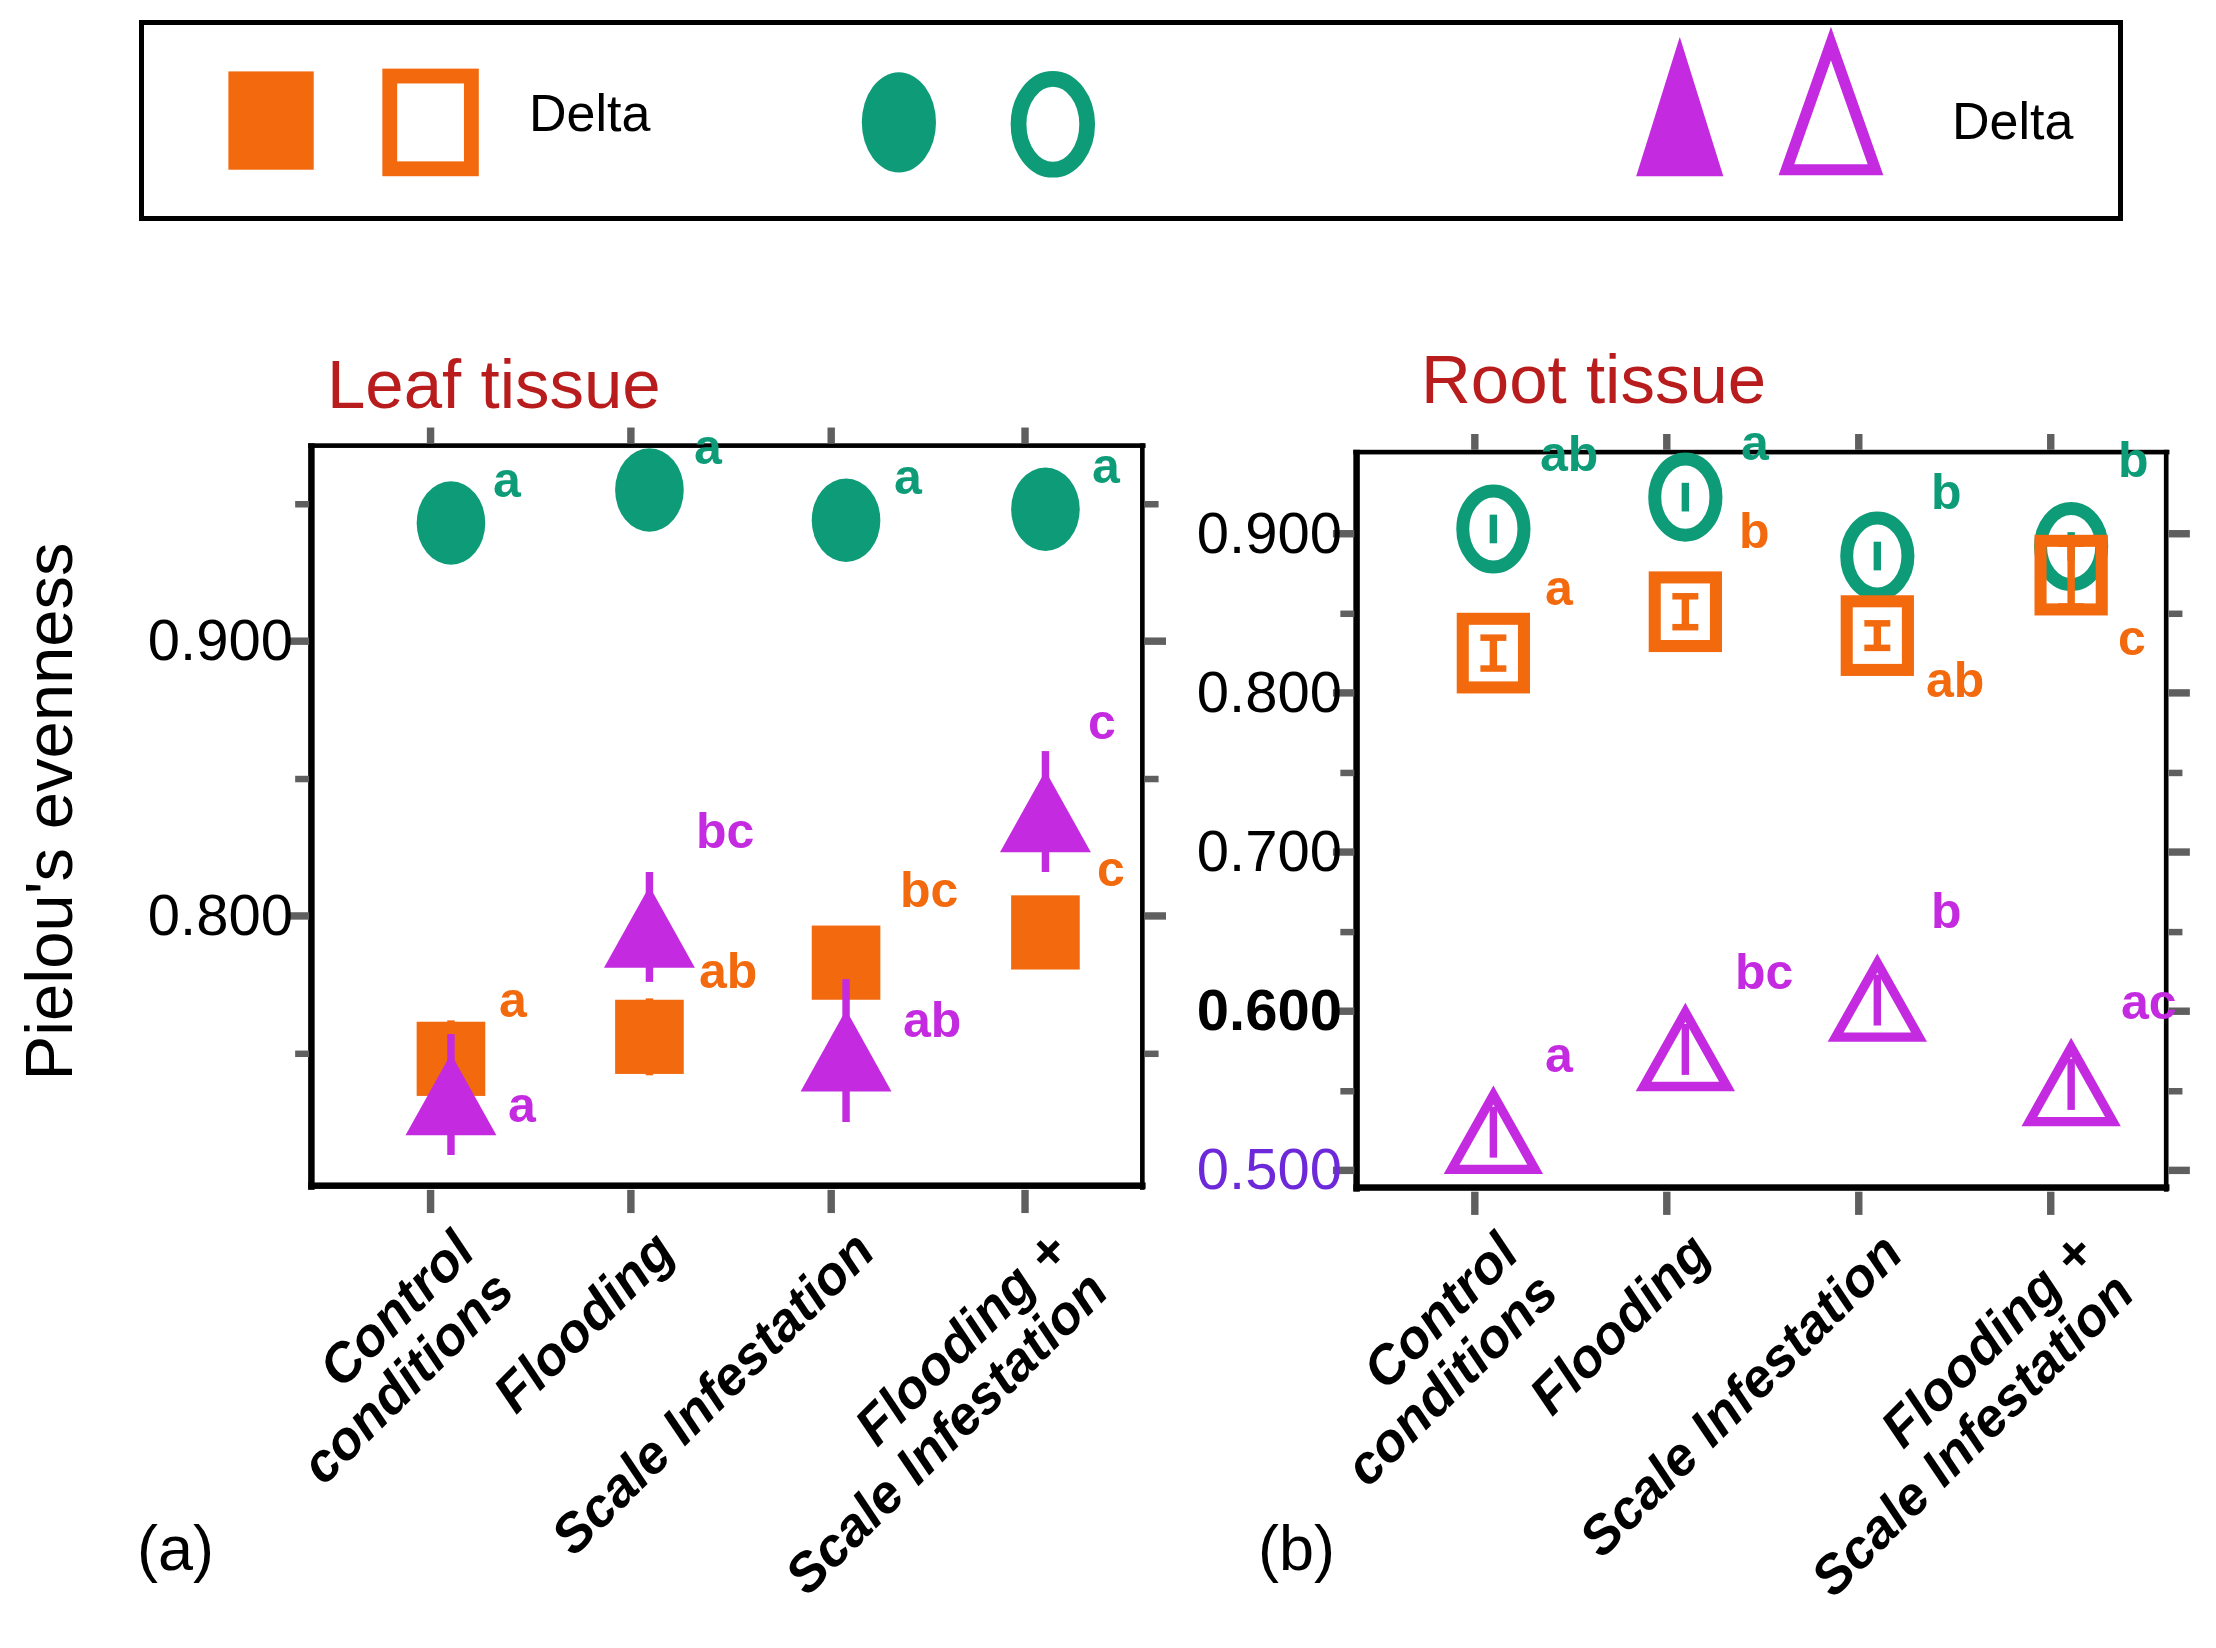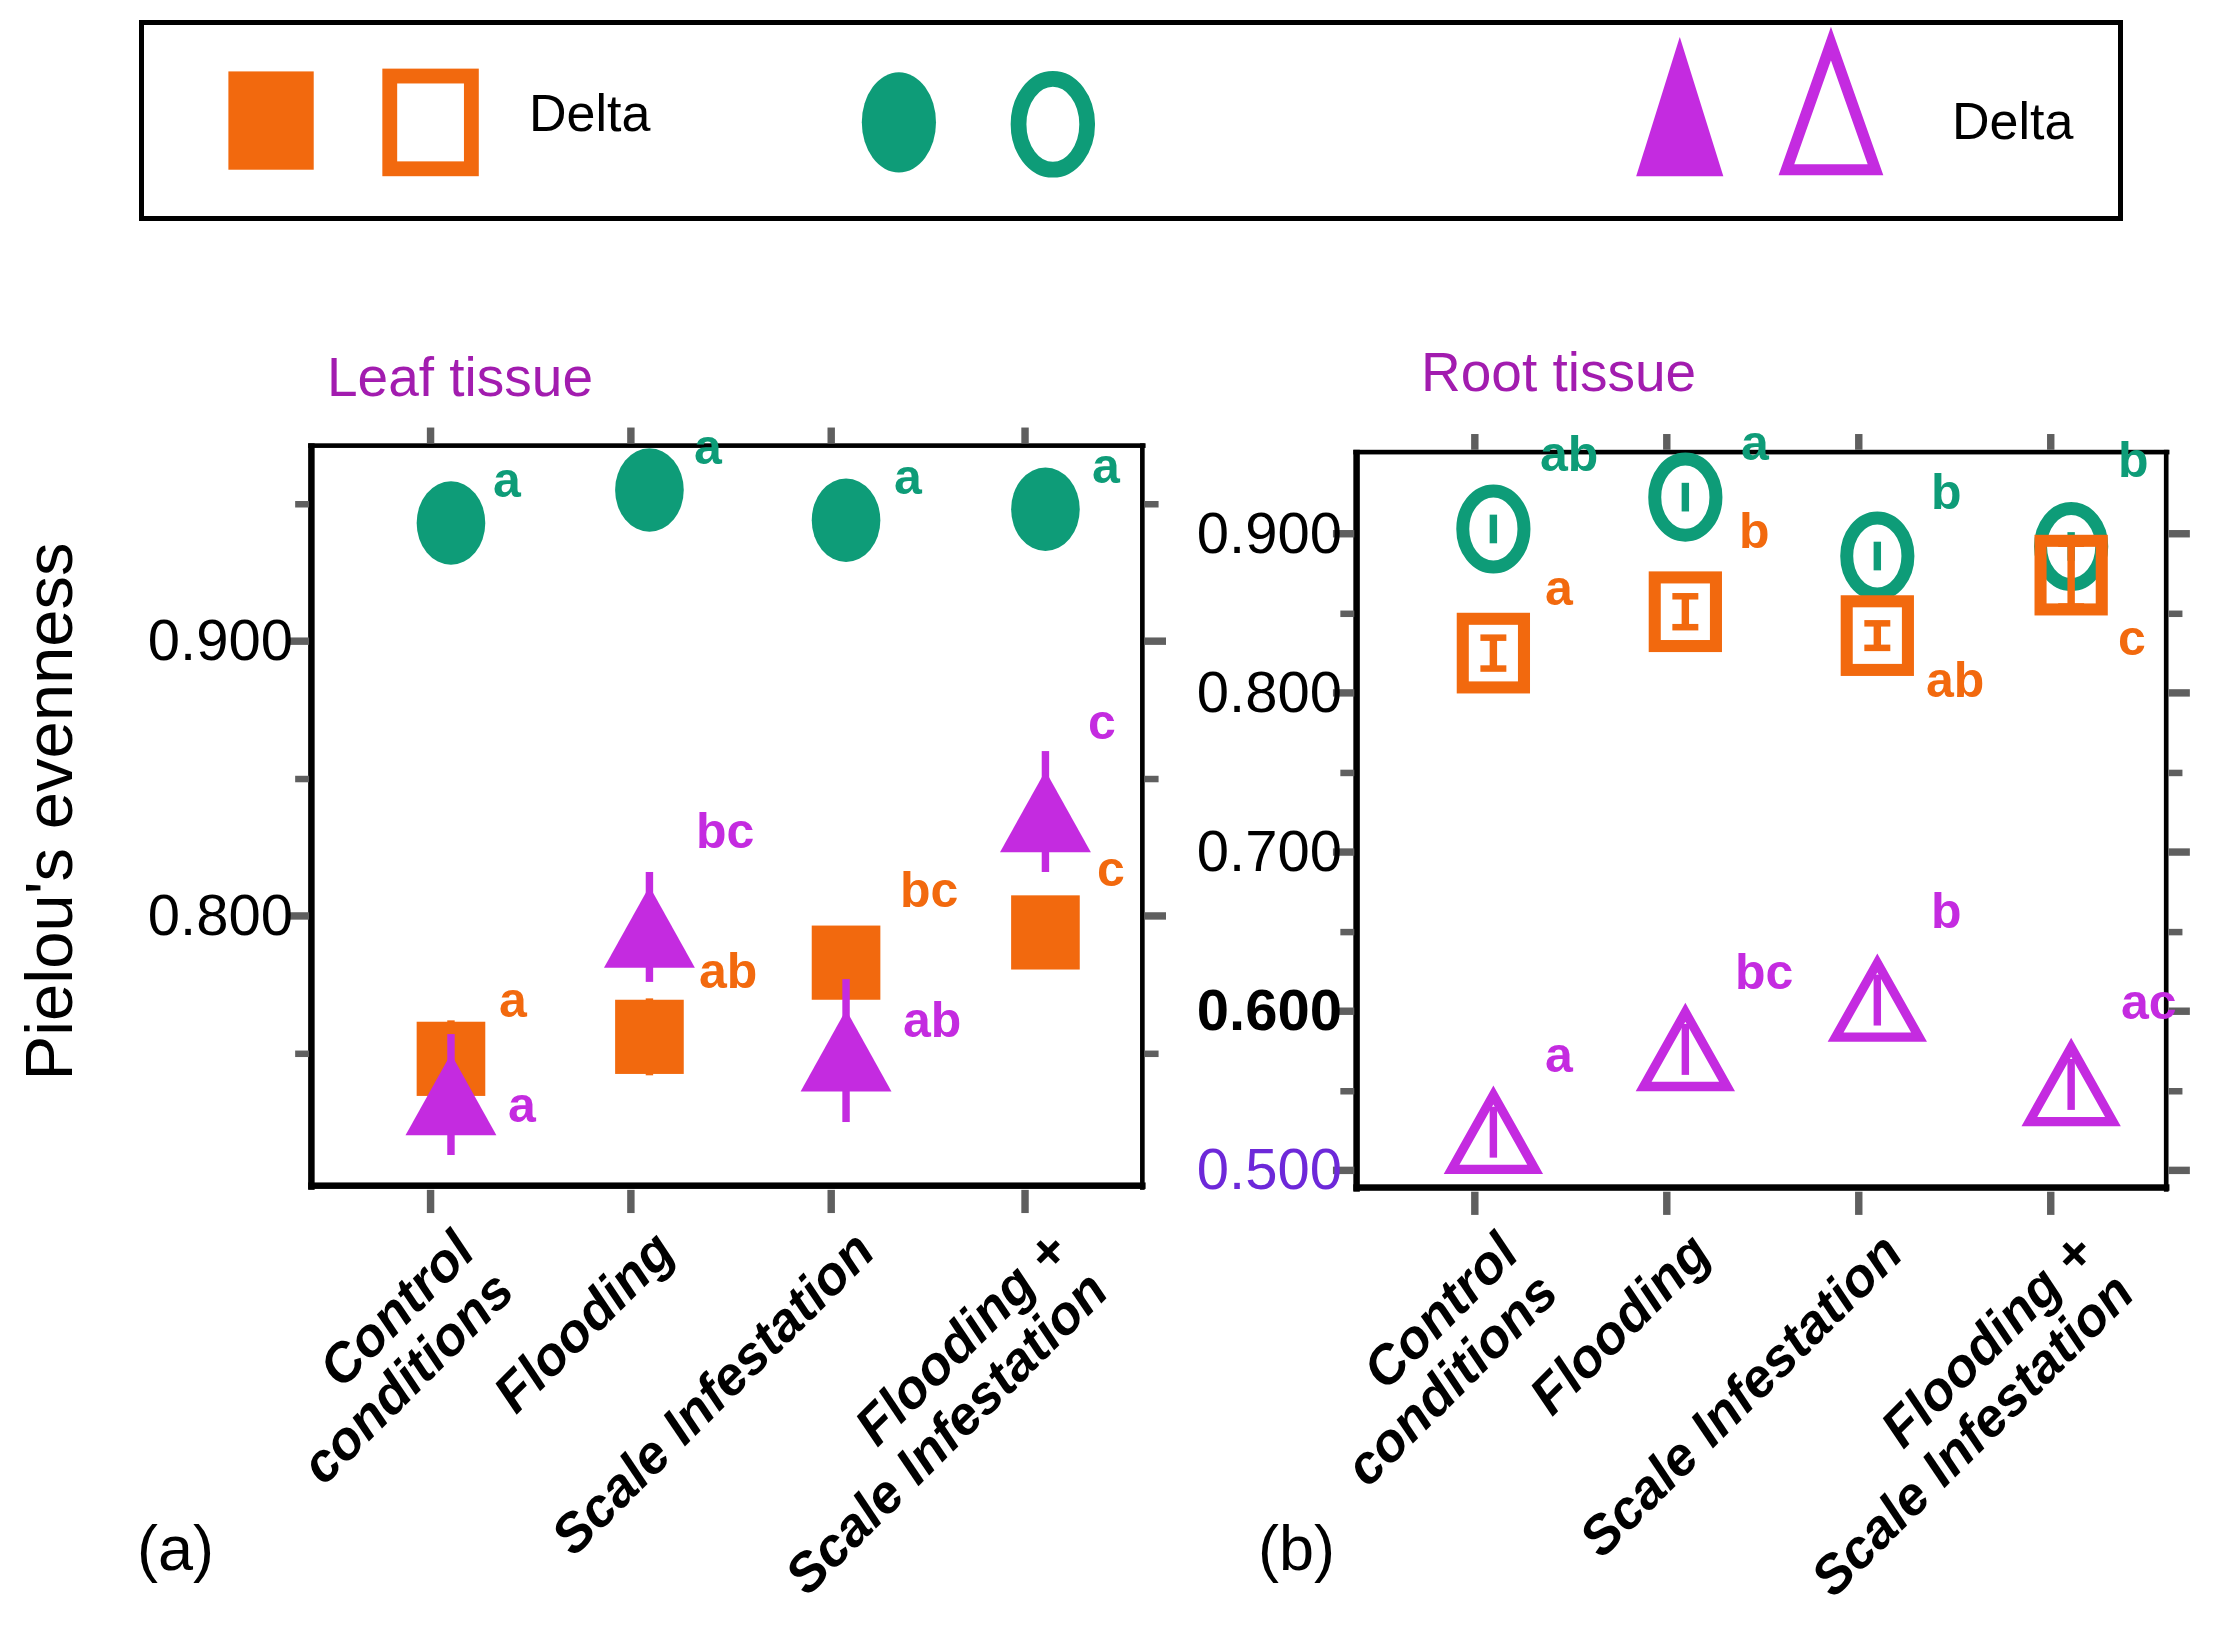--- a/index.html
+++ b/index.html
@@ -1,20 +1,20 @@
 <!DOCTYPE html>
 <html style="font-size:15px"><head>
 <meta charset="utf-8">
 <style>
   html,body{margin:0;padding:0;background:#ffffff;}
   body{font-family:"Liberation Sans", sans-serif;}
   .canvas{position:relative;width:2217px;height:1648px;background:#fff;overflow:hidden;}
   .legend-box{position:absolute;left:139px;top:20.4px;width:1974px;height:191px;border:5.6px solid #000;background:#fff;}
   .legend-label{position:absolute;font-size:52px;color:#000;white-space:nowrap;}
-  .panel-title{position:absolute;font-size:55px;color:#a21caf;white-space:nowrap;}
+  .panel-title{position:absolute;font-size:69px;color:#b91c1c;white-space:nowrap;}
   .ylab{position:absolute;width:835px;height:83px;left:-366px;top:770px;font-size:67px;color:#000;text-align:center;transform:rotate(-90deg);white-space:nowrap;}
   .ytick{position:absolute;width:241px;font-size:58px;color:#000;text-align:right;white-space:nowrap;}
   .xlabel{position:absolute;width:594px;font-size:54px;font-weight:bold;font-style:italic;color:#000;text-align:right;line-height:1.04;white-space:pre;transform:rotate(-45deg);transform-origin:100% 0;}
   .sig{position:absolute;font-size:50px;font-weight:bold;white-space:nowrap;}
   .caption{position:absolute;font-size:63px;color:#000;}
   svg{position:absolute;left:0;top:0;}
 </style>
 </head>
 <body>
 

